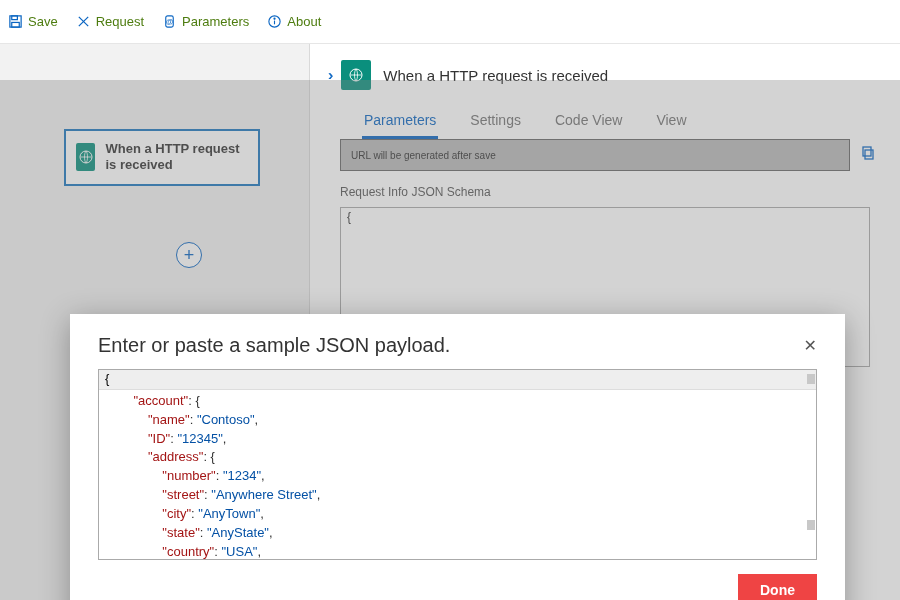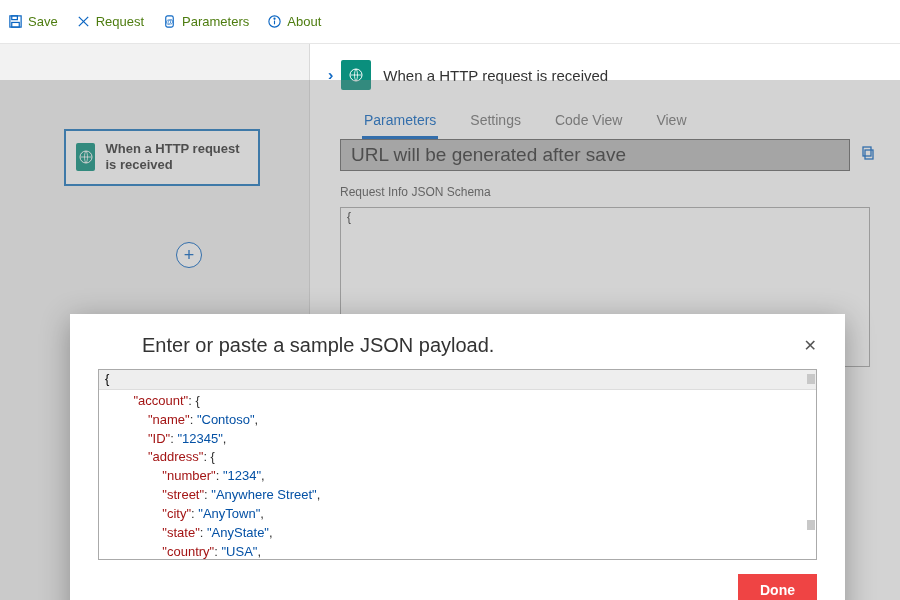--- a/index.html
+++ b/index.html
@@ -26,32 +26,32 @@
   .rheader { display: flex; align-items: center; gap: 12px; padding: 4px 18px 10px 18px; }
   .collapse-arrows { color: #0a65c2; font-size: 14px; letter-spacing: -4px; cursor: pointer; }
   .rtitle { font-size: 15px; color: #333; }
 
   .tabs { display: flex; gap: 30px; padding: 6px 52px 0 52px; font-size: 14px; border-bottom: 0; }
   .tab { padding: 6px 2px 8px 2px; cursor: pointer; color: #737373; }
   .tab.active { color: #0a65c2; border-bottom: 3px solid #0a65c2; font-weight: 400; }
 
   .field-label { font-size: 12px; color: #555; padding: 14px 30px 4px 30px; }
   .urlrow { display: flex; align-items: center; padding: 0 24px 0 30px; gap: 10px; }
-  .url-input { flex: 1; height: 32px; background: #b8b8b8; border: 1px solid #666; padding: 0 10px; font-size: 19px; color: #333; }
+  .url-input { flex: 1; height: 32px; background: #b8b8b8; border: 1px solid #666; padding: 0 10px; font-size: 10px; color: #333; }
   .copy-icon svg { width: 16px; height: 16px; stroke: #0a65c2; fill: none; cursor: pointer; }
 
   .schema-box { margin: 4px 30px 0 30px; border: 1px solid #aaa; background: #fff; font-family: Consolas, monospace; font-size: 12px; color: #333; padding: 2px 6px; height: 160px; }
 
   
   .overlay { position: absolute; inset: 36px 0 0 0; background: rgba(128,128,128,0.35); }
 
   
   .modal { position: absolute; left: 70px; top: 270px; width: 775px; height: 310px; background: #fff; box-shadow: 0 6px 28px rgba(0,0,0,0.3); padding: 20px 28px 18px 28px; display: flex; flex-direction: column; }
   .modal-head { display: flex; justify-content: space-between; align-items: center; margin-bottom: 12px; }
-  .modal-title { font-size: 20px; color: #333; margin-left: 44px; }
+  .modal-title { font-size: 20px; color: #333; }
   .close-x { cursor: pointer; font-size: 16px; color: #555; }
   .json-editor { flex: 1; border: 1px solid #aaa; background: #fff; font-family: Consolas, monospace; font-size: 13px; line-height: 1.45; padding: 0; overflow: hidden; position: relative; }
   .json-editor .topline { background: #eee; border-bottom: 1px solid #ddd; padding: 0 6px; }
   .json-editor pre { margin: 0; padding: 2px 6px 2px 20px; white-space: pre; }
   .k { color: #a31515; } 
   .s { color: #0451a5; } 
   .p { color: #333; }    
 
   .modal-foot { display: flex; justify-content: flex-end; padding-top: 14px; }
   .done-btn { background: #ef4444; color: #fff; border: none; font-size: 14px; font-weight: 600; padding: 8px 22px; cursor: pointer; }

